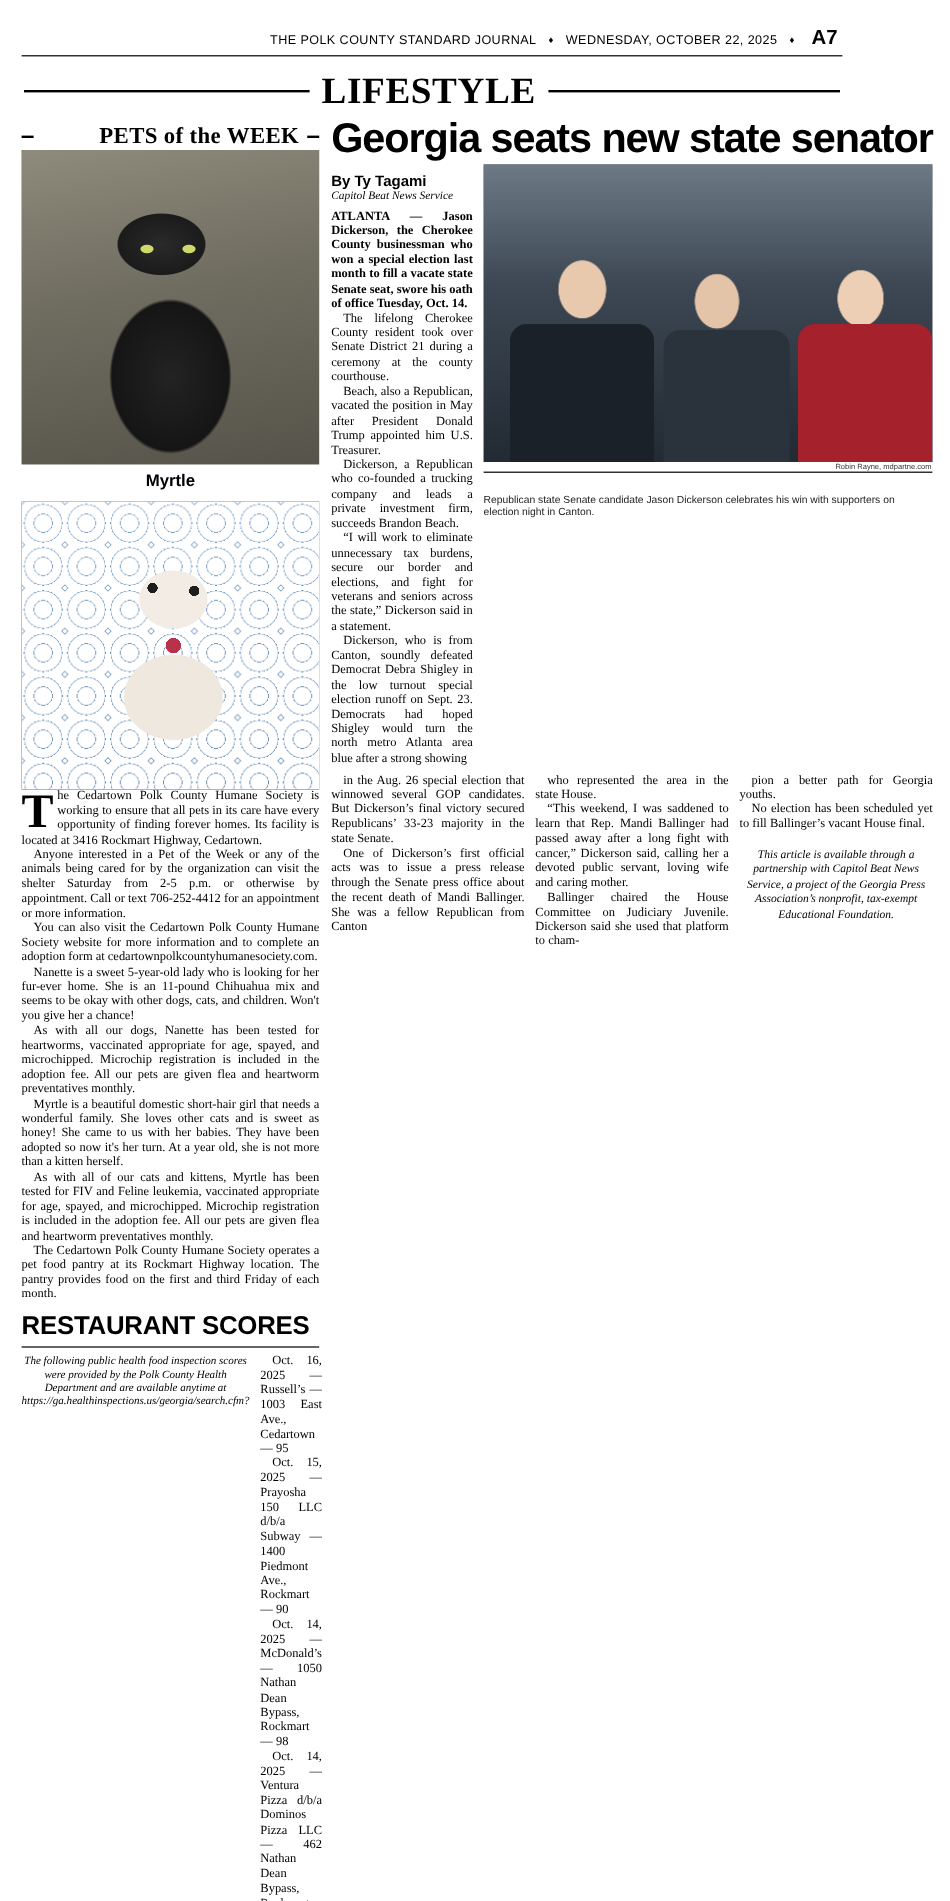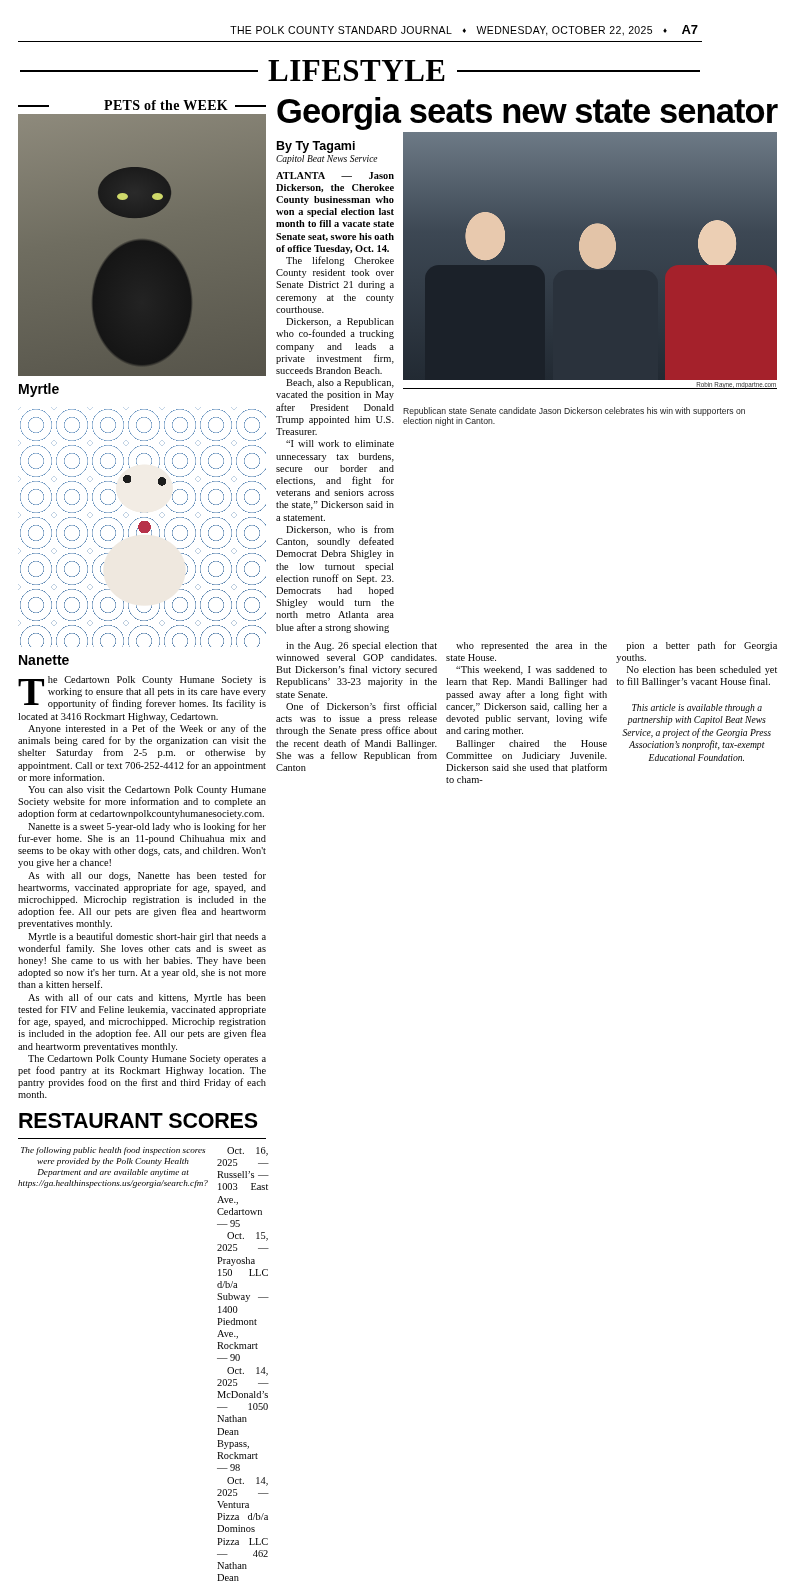--- a/index.html
+++ b/index.html
@@ -12,44 +12,44 @@
     position:relative;
     overflow:hidden;
   }
   .page { width:720px; height:1584px; padding:22px 18px 10px 18px; position:relative; }
 
   
   .masthead { display:flex; align-items:baseline; justify-content:flex-end; gap:10px;
     font-family:"Liberation Sans", sans-serif; font-size:10.5px; letter-spacing:.35px;
     padding-right:4px; padding-bottom:4px; }
   .masthead .dia { font-size:8px; position:relative; top:-1px; }
-  .masthead .pg { font-weight:bold; font-size:13px; letter-spacing:0; padding-left:4px; }
+  .masthead .pg { font-weight:bold; font-size:17px; letter-spacing:0; padding-left:4px; }
   .rule-thin { border-top:1px solid #000; }
 
   
   .lifestyle-row { display:flex; align-items:center; gap:10px; margin-top:13px; padding:0 2px; }
   .lifestyle-row .ln { flex:1; height:2px; background:#000; }
   .lifestyle-row .ln.left { max-width:238px; }
   .lifestyle-title { font-family:"Liberation Serif", serif; font-weight:bold; font-size:31px;
     letter-spacing:.5px; line-height:1; white-space:nowrap; }
 
   
   .top-grid { display:flex; gap:10px; margin-top:6px; }
   .col-pets { width:248px; flex:0 0 248px; }
   .col-main { flex:1; }
 
   .pets-head { display:flex; align-items:center; gap:7px; margin-top:6px; }
   .pets-head .ln { flex:1; height:2px; background:#000; }
-  .pets-title { font-family:"Liberation Serif", serif; font-weight:bold; font-size:14px;
+  .pets-title { font-family:"Liberation Serif", serif; font-weight:bold; font-size:19px;
     letter-spacing:.3px; white-space:nowrap;margin-left:48px; }
 
   .pet-photo { width:100%; background:#6e6d63; position:relative; overflow:hidden; }
   .pet-photo.cat { height:262px; }
   .pet-photo.dog { height:240px; margin-top:4px; }
-  .pet-name { text-align:left; font-family:"Liberation Sans", sans-serif; font-weight:bold;
+  .pet-name { text-align:center; font-family:"Liberation Sans", sans-serif; font-weight:bold;
     font-size:14px; padding:5px 0 6px 0; }
 
   
   .main-headline { font-family:"Liberation Sans", sans-serif; font-weight:bold;
     font-size:34.5px; line-height:1.0; letter-spacing:-.9px; margin-top:2px; white-space:nowrap; }
 
   .byline { font-family:"Liberation Sans", sans-serif; font-weight:bold; font-size:12.5px;
     margin-top:7px; }
   .byline-sub { font-family:"Liberation Serif", serif; font-style:italic; font-size:9.5px;
     margin-top:1px; margin-bottom:6px; }
@@ -153,21 +153,20 @@
         <div class="pets-title">PETS of the WEEK</div>
         <div class="ln"></div>
       </div>
       <div class="pet-photo cat">
           <div class="catart"></div>
         </div>
       <div class="pet-name">Myrtle</div>
       <div class="pet-photo dog">
           <div class="dogart"></div>
         </div>
-      <div class="pet-name">Nanette</div>
 
       <div class="bt">
         <p class="noind dropcap">The Cedartown Polk County Humane Society is working to ensure that all pets in its care have every opportunity of finding forever homes. Its facility is located at 3416 Rockmart Highway, Cedartown.</p>
         <p>Anyone interested in a Pet of the Week or any of the animals being cared for by the organization can visit the shelter Saturday from 2-5 p.m. or otherwise by appointment. Call or text 706-252-4412 for an appointment or more information.</p>
         <p>You can also visit the Cedartown Polk County Humane Society website for more information and to complete an adoption form at cedartownpolkcountyhumanesociety.com.</p>
         <p>Nanette is a sweet 5-year-old lady who is looking for her fur-ever home. She is an 11-pound Chihuahua mix and seems to be okay with other dogs, cats, and children. Won't you give her a chance!</p>
         <p>As with all our dogs, Nanette has been tested for heartworms, vaccinated appropriate for age, spayed, and microchipped. Microchip registration is included in the adoption fee. All our pets are given flea and heartworm preventatives monthly.</p>
         <p>Myrtle is a beautiful domestic short-hair girl that needs a wonderful family. She loves other cats and is sweet as honey! She came to us with her babies. They have been adopted so now it's her turn. At a year old, she is not more than a kitten herself.</p>
         <p>As with all of our cats and kittens, Myrtle has been tested for FIV and Feline leukemia, vaccinated appropriate for age, spayed, and microchipped. Microchip registration is included in the adoption fee. All our pets are given flea and heartworm preventatives monthly.</p>
         <p>The Cedartown Polk County Humane Society operates a pet food pantry at its Rockmart Highway location. The pantry provides food on the first and third Friday of each month.</p>
@@ -191,22 +190,22 @@
     <div class="col-main">
       <div class="main-headline">Georgia seats new state senator</div>
 
       <div class="story-top">
         <div class="story-col1">
           <div class="byline">By Ty Tagami</div>
           <div class="byline-sub">Capitol Beat News Service</div>
           <div class="bt">
             <p class="noind"><span class="lead">ATLANTA — Jason Dickerson, the Cherokee County businessman who won a special election last month to fill a vacate state Senate seat, swore his oath of office Tuesday, Oct. 14.</span></p>
             <p>The lifelong Cherokee County resident took over Senate District 21 during a ceremony at the county courthouse.</p>
+            <p>Beach, also a Republican, vacated the position in May after President Donald Trump appointed him U.S. Treasurer.</p>
             <p>Dickerson, a Republican who co-founded a trucking company and leads a private investment firm, succeeds Brandon Beach.</p>
-            <p>Beach, also a Republican, vacated the position in May after President Donald Trump appointed him U.S. Treasurer.</p>
             <p>“I will work to eliminate unnecessary tax burdens, secure our border and elections, and fight for veterans and seniors across the state,” Dickerson said in a statement.</p>
             <p>Dickerson, who is from Canton, soundly defeated Democrat Debra Shigley in the low turnout special election runoff on Sept. 23. Democrats had hoped Shigley would turn the north metro Atlanta area blue after a strong showing</p>
           </div>
         </div>
 
         <div class="photo-block">
           <div class="news-photo">
             <div class="newsart">
                 <span class="suitA"></span>
                 <span class="suitB"></span>

